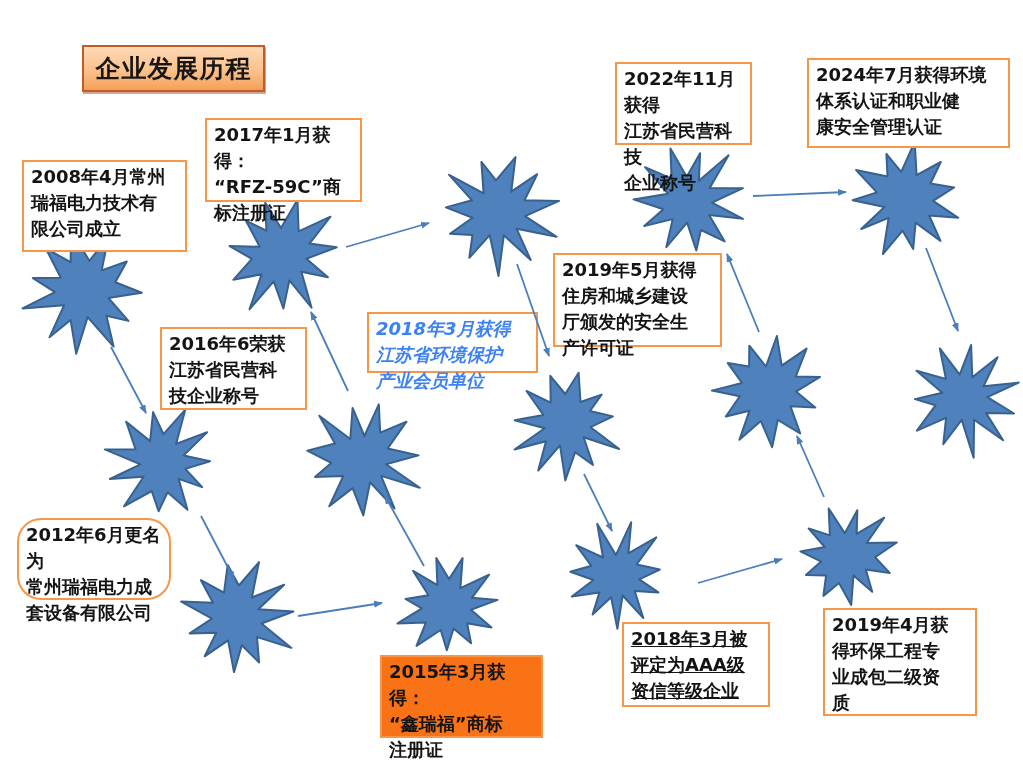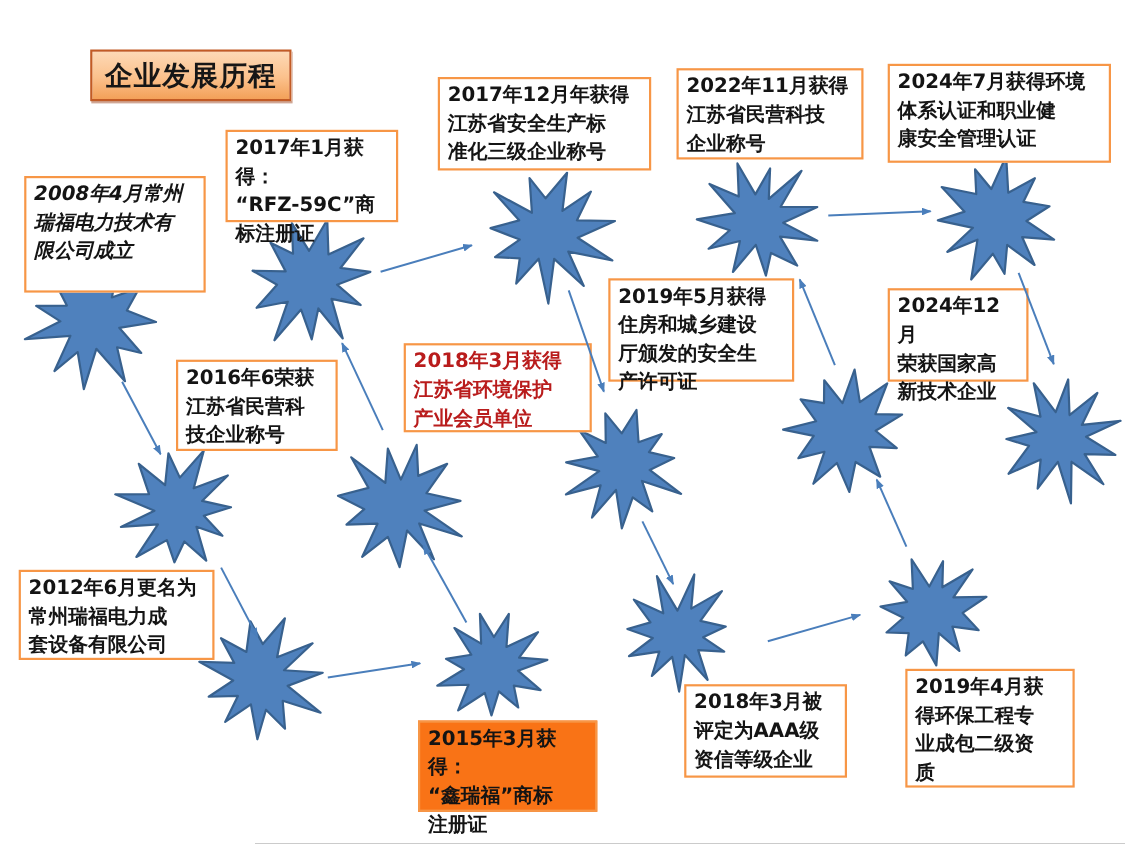--- a/index.html
+++ b/index.html
@@ -39,61 +39,55 @@
       <polygon points="449.1,174.8 483.6,193.4 481.4,161.9 496.0,180.3 515.5,157.1 511.3,191.7 537.2,174.2 524.5,200.3 559.1,200.9 525.1,216.1 556.7,236.8 516.6,228.7 530.7,260.0 503.8,235.3 498.5,276.0 489.7,235.2 469.3,257.8 472.5,234.9 450.0,233.7 472.5,217.8 445.9,207.4 472.0,200.3" fill="#4f81bd" stroke="#38618e" stroke-width="2" stroke-linejoin="round"></polygon>
       <polygon points="550.3,375.8 565.2,394.0 578.6,372.7 580.5,402.0 601.6,394.6 590.0,411.0 612.9,416.4 590.6,427.2 619.2,449.0 583.6,437.2 593.0,464.9 575.2,452.2 565.3,480.4 560.0,445.4 538.2,470.5 546.0,441.3 514.5,449.5 544.7,428.3 514.7,420.3 543.4,415.0 526.5,391.0 550.7,402.7" fill="#4f81bd" stroke="#38618e" stroke-width="2" stroke-linejoin="round"></polygon>
       <polygon points="631.2,522.2 628.4,553.3 656.3,537.4 636.7,564.4 659.8,569.6 639.2,579.4 658.4,592.4 634.7,591.0 643.3,618.1 622.6,595.5 617.4,628.7 611.1,597.2 592.6,614.5 599.4,592.4 571.8,596.5 593.5,580.0 570.3,571.8 591.4,565.8 576.2,545.2 603.0,557.5 597.2,523.7 615.9,555.1" fill="#4f81bd" stroke="#38618e" stroke-width="2" stroke-linejoin="round"></polygon>
       <polygon points="884.2,517.7 866.7,543.0 896.8,542.5 875.1,557.2 889.7,572.9 865.8,569.6 872.2,591.8 853.5,575.5 851.2,604.9 839.0,583.1 823.4,595.9 826.1,575.5 805.9,575.0 821.2,561.6 800.4,551.4 824.7,547.1 808.7,528.5 829.9,535.4 828.7,508.6 844.8,533.2 857.3,510.2 856.7,533.9" fill="#4f81bd" stroke="#38618e" stroke-width="2" stroke-linejoin="round"></polygon>
       <polygon points="820.1,376.9 796.0,391.6 815.3,407.4 790.4,406.2 800.2,433.4 777.8,420.0 772.1,447.2 760.8,420.9 739.4,439.8 749.5,410.7 725.8,416.5 739.8,396.3 711.9,390.6 742.0,383.0 727.8,363.1 749.1,366.4 749.3,345.7 765.9,366.5 776.9,336.0 781.7,365.6 806.6,348.6 795.8,376.5" fill="#4f81bd" stroke="#38618e" stroke-width="2" stroke-linejoin="round"></polygon>
       <polygon points="743.0,218.8 709.1,215.1 724.7,241.4 700.9,230.0 696.3,250.5 687.1,222.6 666.3,247.2 672.7,219.1 644.2,226.1 663.4,209.3 633.5,199.4 668.0,193.7 645.0,167.2 671.6,178.7 670.4,148.6 686.7,176.7 700.1,153.2 698.9,180.8 728.6,155.3 709.7,188.0 743.0,188.2 712.0,202.6" fill="#4f81bd" stroke="#38618e" stroke-width="2" stroke-linejoin="round"></polygon>
       <polygon points="940.5,240.9 915.6,222.6 913.2,248.9 902.6,230.7 882.9,254.1 888.6,217.9 861.2,229.0 884.5,207.1 852.6,200.3 876.9,192.4 856.1,170.0 887.5,176.4 886.4,153.9 901.2,171.8 914.7,141.9 916.6,175.2 940.8,162.0 930.4,183.5 954.1,187.5 933.1,200.9 958.3,217.8 929.2,215.5" fill="#4f81bd" stroke="#38618e" stroke-width="2" stroke-linejoin="round"></polygon>
       <polygon points="973.6,457.7 961.7,419.9 943.3,444.1 946.1,417.8 916.9,430.7 935.5,405.3 914.9,399.1 942.3,392.8 916.5,370.8 945.9,378.9 939.8,348.4 959.7,374.6 971.1,345.0 972.3,377.3 997.6,357.2 983.5,386.3 1018.7,382.6 987.3,397.1 1014.0,413.5 986.0,412.9 1003.1,440.2 974.1,419.8" fill="#4f81bd" stroke="#38618e" stroke-width="2" stroke-linejoin="round"></polygon>
     </svg>
   <div id="box-layer">
-      <div class="mbox" style="left: 22px; top: 160px; width: 165px; height: 106px; border-color: rgb(247, 150, 70); background: rgb(255, 255, 255); color: rgb(20, 20, 20); font-style: italic;">2008年4月常州
+      <div class="mbox" style="left: 22px; top: 160px; width: 165px; height: 92px; border-color: rgb(247, 150, 70); background: rgb(255, 255, 255); color: rgb(20, 20, 20);">2008年4月常州
 瑞福电力技术有
 限公司成立</div>
-      <div class="mbox" style="left: 17px; top: 518px; width: 178px; height: 82px; border-color: rgb(247, 150, 70); background: rgb(255, 255, 255); color: rgb(20, 20, 20);">2012年6月更名为
+      <div class="mbox" style="left: 17px; top: 518px; width: 154px; height: 82px; border-color: rgb(247, 150, 70); background: rgb(255, 255, 255); color: rgb(20, 20, 20); border-radius: 24px;">2012年6月更名为
 常州瑞福电力成
 套设备有限公司</div>
       <div class="mbox" style="left: 380px; top: 655px; width: 163px; height: 83px; border-color: rgb(247, 150, 70); background: #f97316; color: rgb(20, 20, 20);">2015年3月获得：
 “鑫瑞福”商标
 注册证</div>
       <div class="mbox" style="left: 160px; top: 327px; width: 147px; height: 83px; border-color: rgb(247, 150, 70); background: rgb(255, 255, 255); color: rgb(20, 20, 20);">2016年6荣获
 江苏省民营科
 技企业称号</div>
       <div class="mbox" style="left: 205px; top: 118px; width: 157px; height: 84px; border-color: rgb(247, 150, 70); background: rgb(255, 255, 255); color: rgb(20, 20, 20);">2017年1月获得：
 “RFZ-59C”商
 标注册证</div>
-      <div class="mbox" style="left: 398px; top: 70px; width: 194px; height: 85px; border-color: rgb(247, 150, 70); background: rgb(255, 255, 255); color: rgb(20, 20, 20);">2017年12月年获得
-江苏省安全生产标
-准化三级企业称号</div>
-      <div class="mbox" style="left: 367px; top: 312px; width: 171px; height: 81px; border-color: rgb(247, 150, 70); background: rgb(255, 255, 255); color: #b91c1c;">2018年3月获得
+      <div class="mbox" style="left: 367px; top: 312px; width: 171px; height: 61px; border-color: rgb(247, 150, 70); background: rgb(255, 255, 255); color: #3b82f6; font-style: italic;">2018年3月获得
 江苏省环境保护
 产业会员单位</div>
-      <div class="mbox" style="left: 622px; top: 622px; width: 148px; height: 85px; border-color: rgb(247, 150, 70); background: rgb(255, 255, 255); color: rgb(20, 20, 20);">2018年3月被
+      <div class="mbox" style="left: 622px; top: 622px; width: 148px; height: 85px; border-color: rgb(247, 150, 70); background: rgb(255, 255, 255); color: rgb(20, 20, 20); text-decoration: underline;">2018年3月被
 评定为AAA级
 资信等级企业</div>
       <div class="mbox" style="left: 823px; top: 608px; width: 154px; height: 108px; border-color: rgb(247, 150, 70); background: rgb(255, 255, 255); color: rgb(20, 20, 20);">2019年4月获
 得环保工程专
 业成包二级资
 质</div>
       <div class="mbox" style="left: 553px; top: 253px; width: 169px; height: 94px; border-color: rgb(247, 150, 70); background: rgb(255, 255, 255); color: rgb(20, 20, 20);">2019年5月获得
 住房和城乡建设
 厅颁发的安全生
 产许可证</div>
-      <div class="mbox" style="left: 615px; top: 62px; width: 170px; height: 83px; border-color: rgb(247, 150, 70); background: rgb(255, 255, 255); color: rgb(20, 20, 20);">2022年11月获得
+      <div class="mbox" style="left: 615px; top: 62px; width: 137px; height: 83px; border-color: rgb(247, 150, 70); background: rgb(255, 255, 255); color: rgb(20, 20, 20);">2022年11月获得
 江苏省民营科技
 企业称号</div>
       <div class="mbox" style="left: 807px; top: 58px; width: 203px; height: 90px; border-color: rgb(247, 150, 70); background: rgb(255, 255, 255); color: rgb(20, 20, 20);">2024年7月获得环境
 体系认证和职业健
 康安全管理认证</div>
-      <div class="mbox" style="left: 807px; top: 262px; width: 128px; height: 85px; border-color: rgb(247, 150, 70); background: rgb(255, 255, 255); color: rgb(20, 20, 20);">2024年12月
-荣获国家高
-新技术企业</div>
     </div>
   <svg id="arrow-layer" class="layer" xmlns="http://www.w3.org/2000/svg">
     <defs>
       <marker id="ah" markerWidth="9" markerHeight="7" refX="8" refY="3.5" orient="auto" markerUnits="userSpaceOnUse">
         <path d="M0,0 L9,3.5 L0,7 Z" fill="#4a7ebb"></path>
       </marker>
     </defs>
   <line x1="111" y1="347" x2="146" y2="413" stroke="#4a7ebb" stroke-width="1.8" marker-end="url(#ah)"></line>
       <line x1="201" y1="516" x2="234" y2="579" stroke="#4a7ebb" stroke-width="1.8" marker-end="url(#ah)"></line>
       <line x1="298" y1="616" x2="382" y2="603" stroke="#4a7ebb" stroke-width="1.8" marker-end="url(#ah)"></line>

